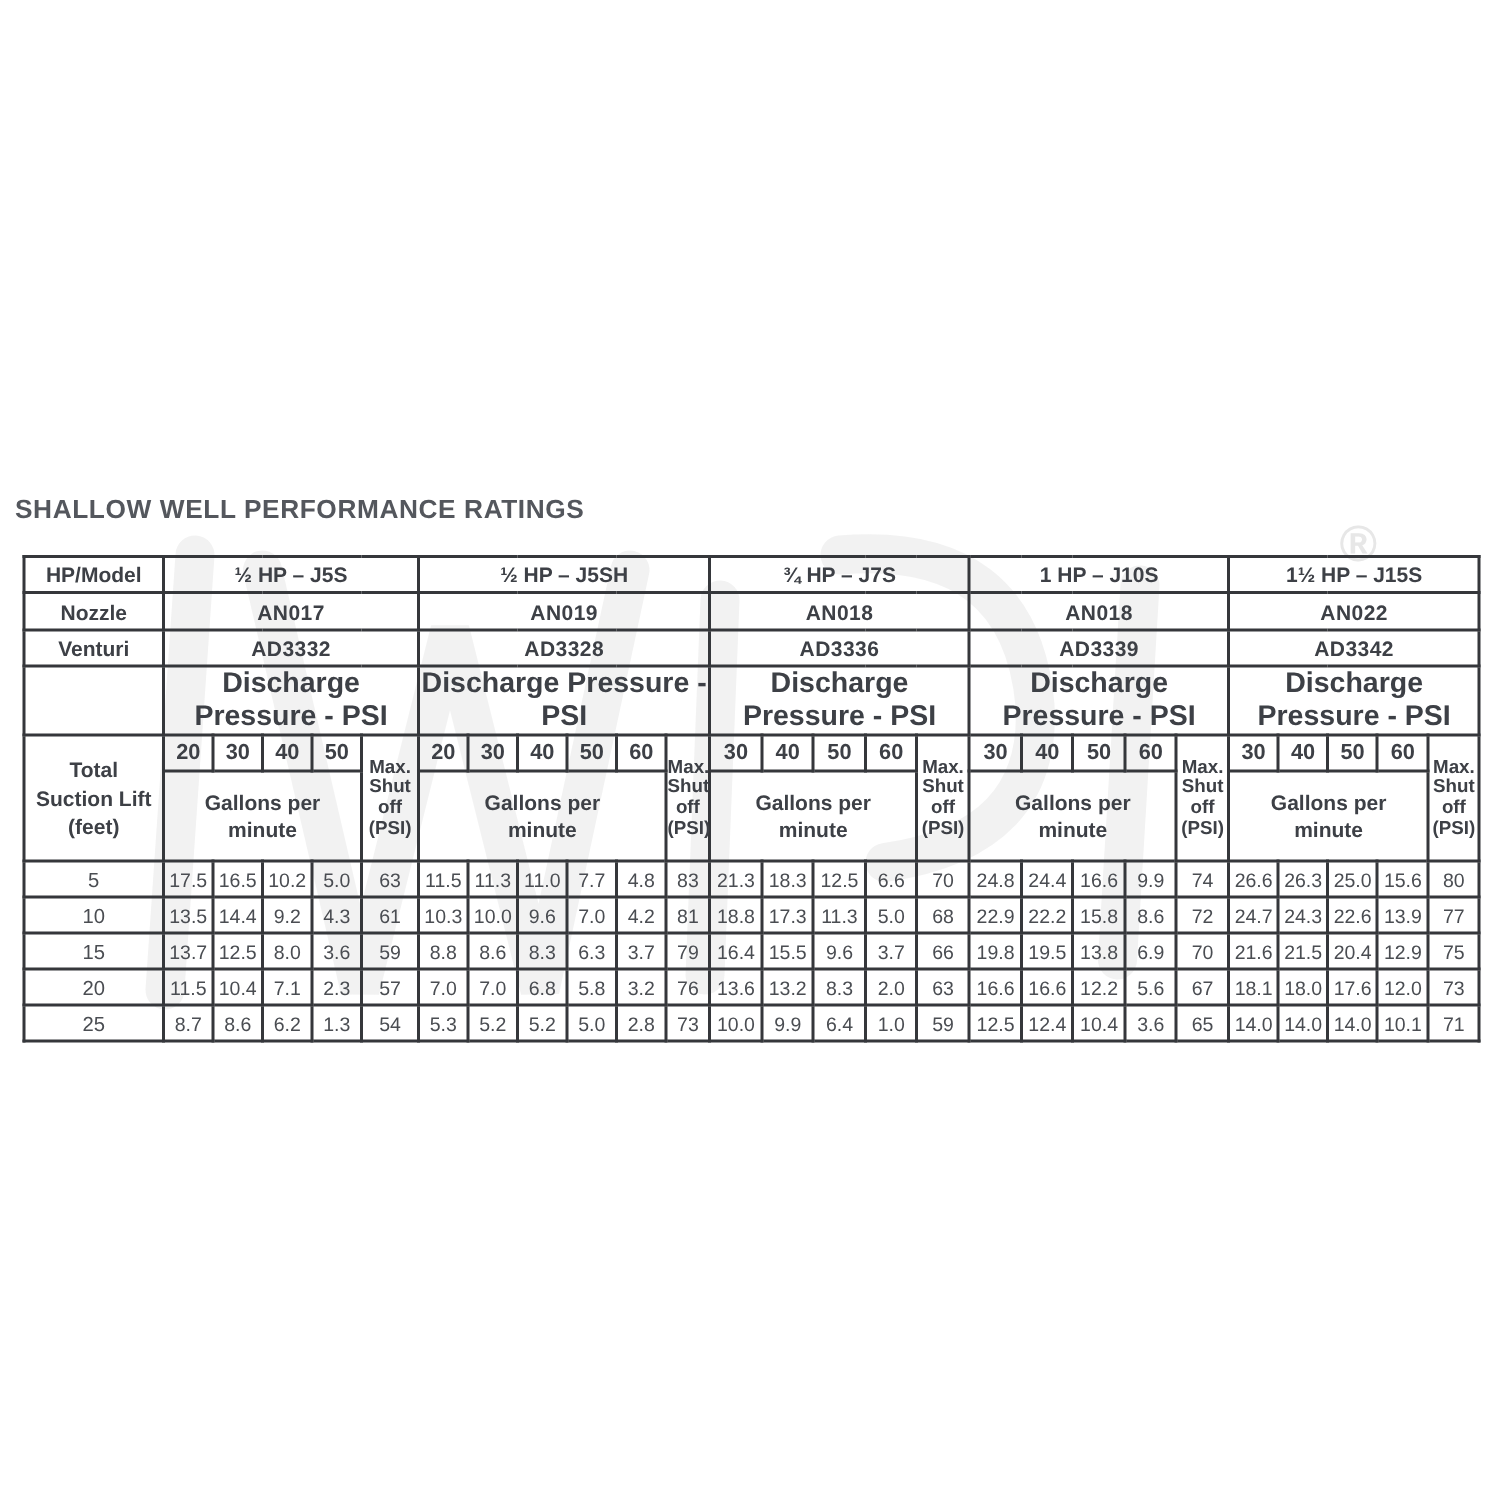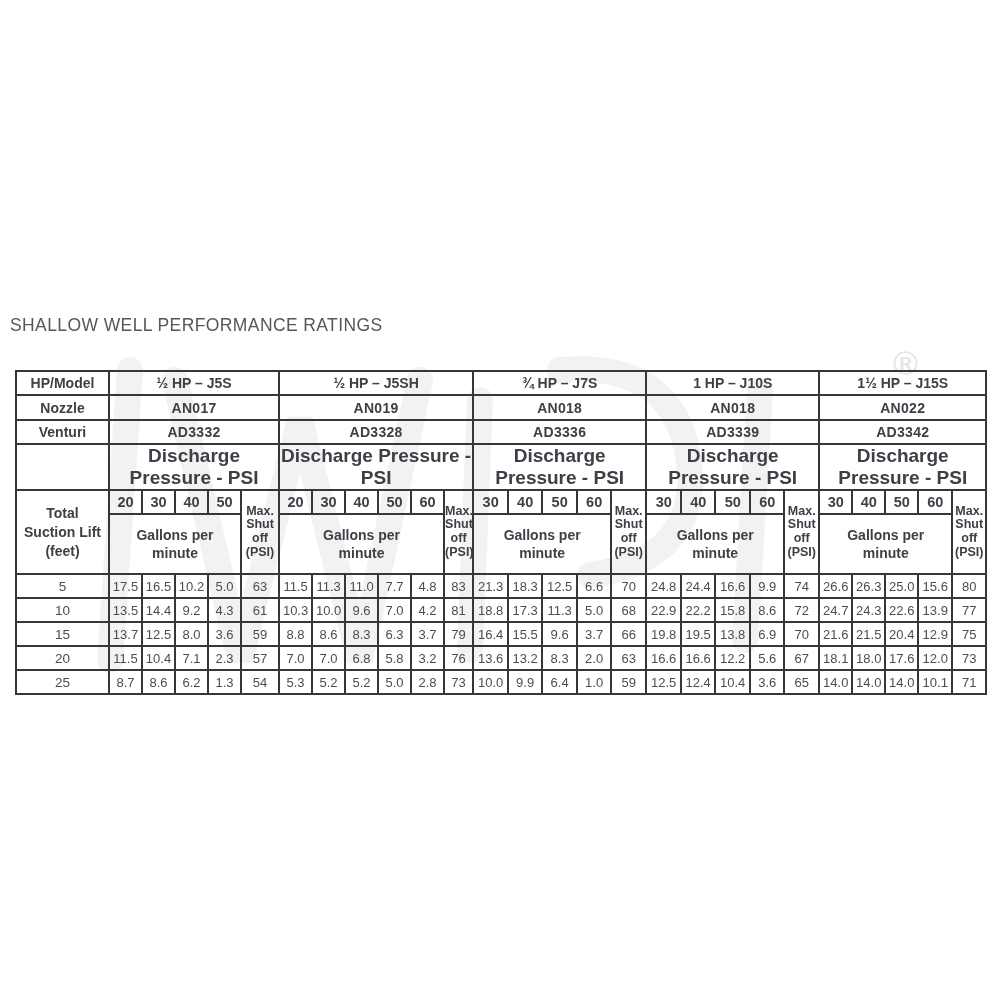--- a/index.html
+++ b/index.html
@@ -13,22 +13,22 @@
   }
   .watermark {
     position: absolute; left: 0; top: 0; width: 1000px; height: 1000px;
     z-index: 1; pointer-events: none;
   }
   .wm-reg {
     position: absolute; left: 893px; top: 344px;
     font-size: 34px; color: #e7e7e7; font-weight: bold;
   }
   .page-title {
-    position: absolute; left: 10px; top: 315px;
-    font-size: 17.5px; font-weight: normal; letter-spacing: 0.4px;
+    position: absolute; left: 10px; top: 329px;
+    font-size: 17.5px; font-weight: bold; letter-spacing: 0.4px;
     color: #54575d; z-index: 2;
   }
   table.perf {
     position: absolute; left: 15px; top: 370px;
     width: 970px; border-collapse: collapse; table-layout: fixed;
     z-index: 2;
   }
   table.perf td {
     border: 2px solid #35373b;
     text-align: center; vertical-align: middle;

